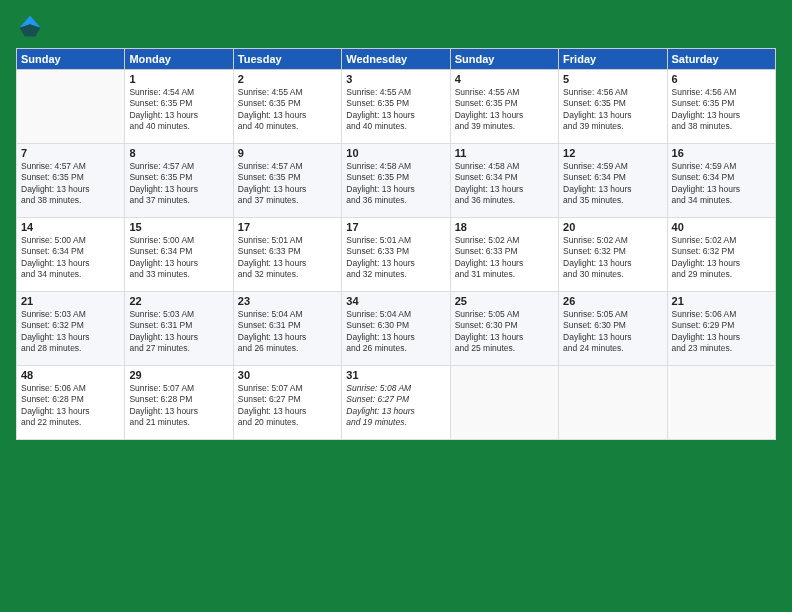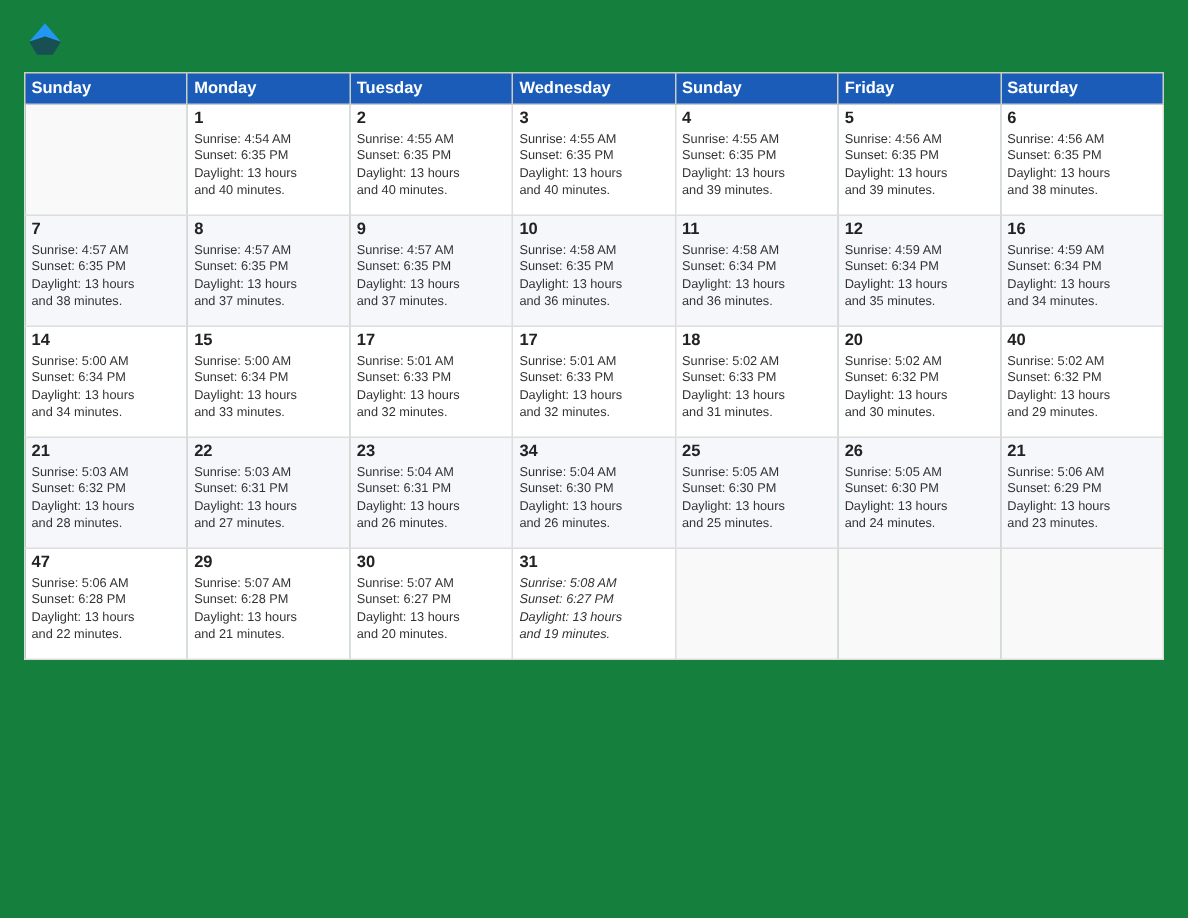--- a/index.html
+++ b/index.html
@@ -322,21 +322,21 @@
           <td>
             <span class="day-num">21</span>
             <div class="day-info" style="white-space: pre-line;">Sunrise: 5:06 AM
 Sunset: 6:29 PM
 Daylight: 13 hours
 and 23 minutes.</div>
           </td>
         </tr>
         <tr>
           <td>
-            <span class="day-num">47</span>
+            <span class="day-num">48</span>
             <div class="day-info" style="white-space: pre-line;">Sunrise: 5:06 AM
 Sunset: 6:28 PM
 Daylight: 13 hours
 and 22 minutes.</div>
           </td>
           <td>
             <span class="day-num">29</span>
             <div class="day-info" style="white-space: pre-line;">Sunrise: 5:07 AM
 Sunset: 6:28 PM
 Daylight: 13 hours

